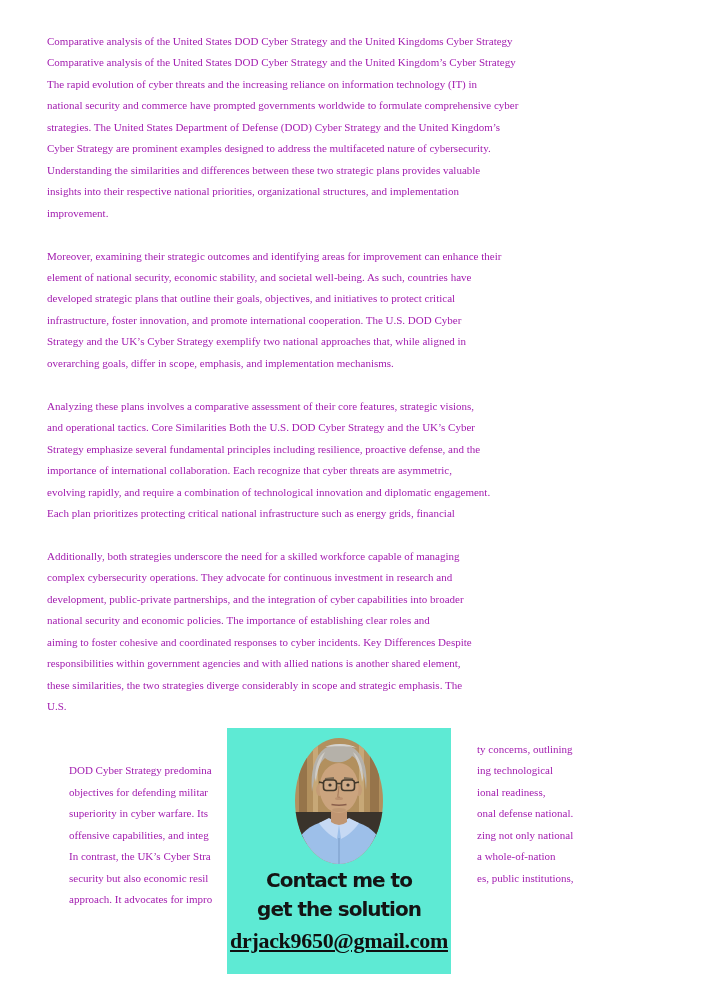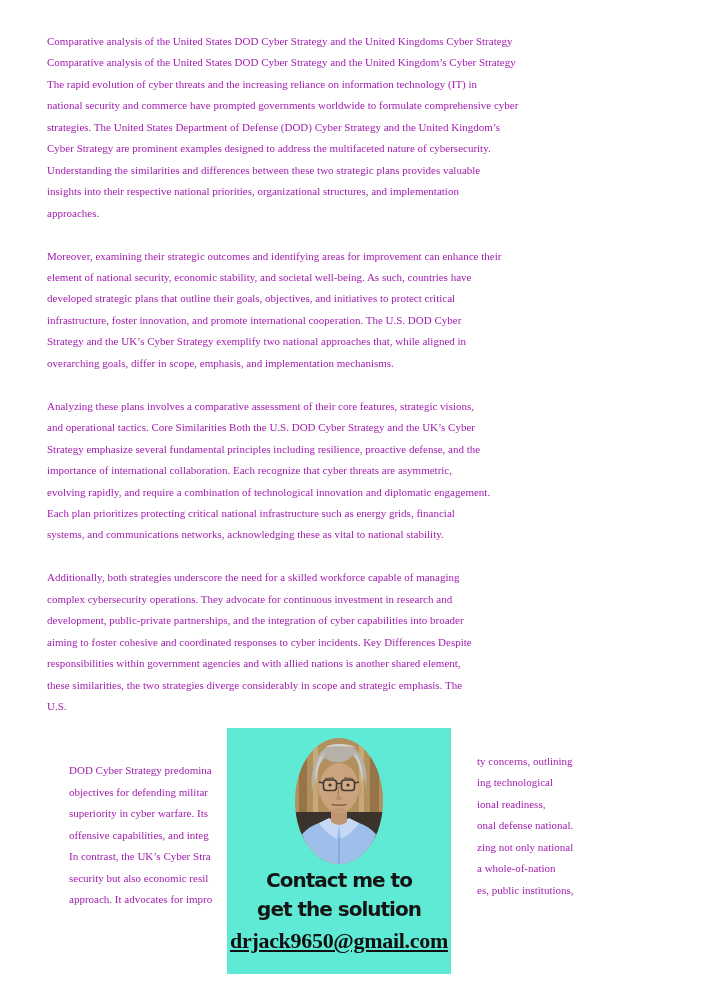--- a/index.html
+++ b/index.html
@@ -16,21 +16,21 @@
     top: 31px;
     width: 630px;
     font-family: "Liberation Serif", serif;
     font-size: 11px;
     line-height: 21.46px;
     color: #a21caf;
   }
   .para { margin: 0 0 21.46px 0; }
   .line { white-space: pre; height: 21.46px; }
   .split-line { position: relative; }
-  .frag-right { position: absolute; left: 430px; top: 12px; white-space: pre; }
+  .frag-right { position: absolute; left: 430px; top: 0; white-space: pre; }
   .overlay {
     position: absolute;
     left: 227px;
     top: 728px;
     width: 224px;
     height: 246px;
     background: #5eead4;
     text-align: center;
     overflow: hidden;
   }
@@ -69,46 +69,46 @@
 
     <div class="para">
       <div class="line">Comparative analysis of the United States DOD Cyber Strategy and the United Kingdoms Cyber Strategy</div>
       <div class="line">Comparative analysis of the United States DOD Cyber Strategy and the United Kingdom’s Cyber Strategy</div>
       <div class="line">The rapid evolution of cyber threats and the increasing reliance on information technology (IT) in</div>
       <div class="line">national security and commerce have prompted governments worldwide to formulate comprehensive cyber</div>
       <div class="line">strategies. The United States Department of Defense (DOD) Cyber Strategy and the United Kingdom’s</div>
       <div class="line">Cyber Strategy are prominent examples designed to address the multifaceted nature of cybersecurity.</div>
       <div class="line">Understanding the similarities and differences between these two strategic plans provides valuable</div>
       <div class="line">insights into their respective national priorities, organizational structures, and implementation</div>
-      <div class="line">approaches.</div>
+      <div class="line">improvement.</div>
     </div>
 
     <div class="para">
       <div class="line">Moreover, examining their strategic outcomes and identifying areas for improvement can enhance their</div>
       <div class="line">element of national security, economic stability, and societal well-being. As such, countries have</div>
       <div class="line">developed strategic plans that outline their goals, objectives, and initiatives to protect critical</div>
       <div class="line">infrastructure, foster innovation, and promote international cooperation. The U.S. DOD Cyber</div>
       <div class="line">Strategy and the UK’s Cyber Strategy exemplify two national approaches that, while aligned in</div>
       <div class="line">overarching goals, differ in scope, emphasis, and implementation mechanisms.</div>
     </div>
 
     <div class="para">
       <div class="line">Analyzing these plans involves a comparative assessment of their core features, strategic visions,</div>
       <div class="line">and operational tactics. Core Similarities Both the U.S. DOD Cyber Strategy and the UK’s Cyber</div>
       <div class="line">Strategy emphasize several fundamental principles including resilience, proactive defense, and the</div>
       <div class="line">importance of international collaboration. Each recognize that cyber threats are asymmetric,</div>
       <div class="line">evolving rapidly, and require a combination of technological innovation and diplomatic engagement.</div>
       <div class="line">Each plan prioritizes protecting critical national infrastructure such as energy grids, financial</div>
-      <div class="line">systems, and communications networks, acknowledging these as vital to national stability.</div>
     </div>
 
     <div class="para">
       <div class="line">Additionally, both strategies underscore the need for a skilled workforce capable of managing</div>
       <div class="line">complex cybersecurity operations. They advocate for continuous investment in research and</div>
       <div class="line">development, public-private partnerships, and the integration of cyber capabilities into broader</div>
+      <div class="line">national security and economic policies. The importance of establishing clear roles and</div>
       <div class="line">aiming to foster cohesive and coordinated responses to cyber incidents. Key Differences Despite</div>
       <div class="line">responsibilities within government agencies and with allied nations is another shared element,</div>
       <div class="line">these similarities, the two strategies diverge considerably in scope and strategic emphasis. The</div>
       <div class="line">U.S.</div>
     </div>
 
     <div class="para">
       <div class="line split-line">
         <span class="frag-left">DOD Cyber Strategy predomina</span>
         <span class="frag-right">ty concerns, outlining</span>

